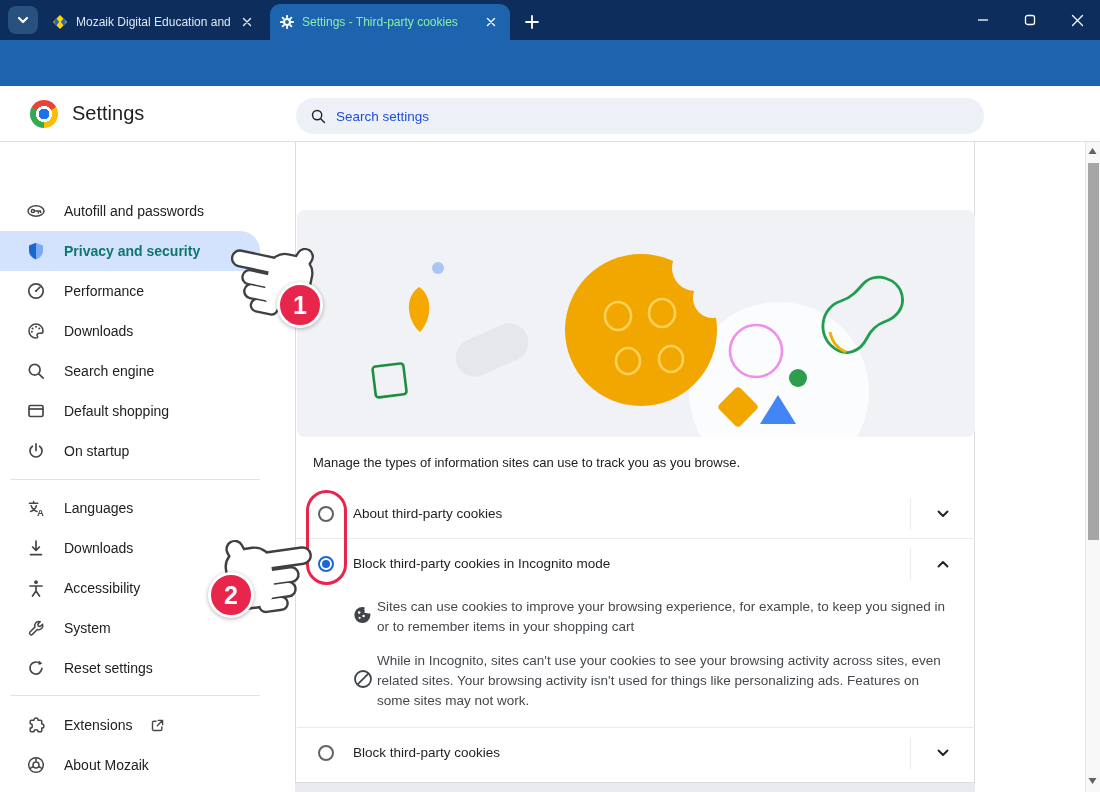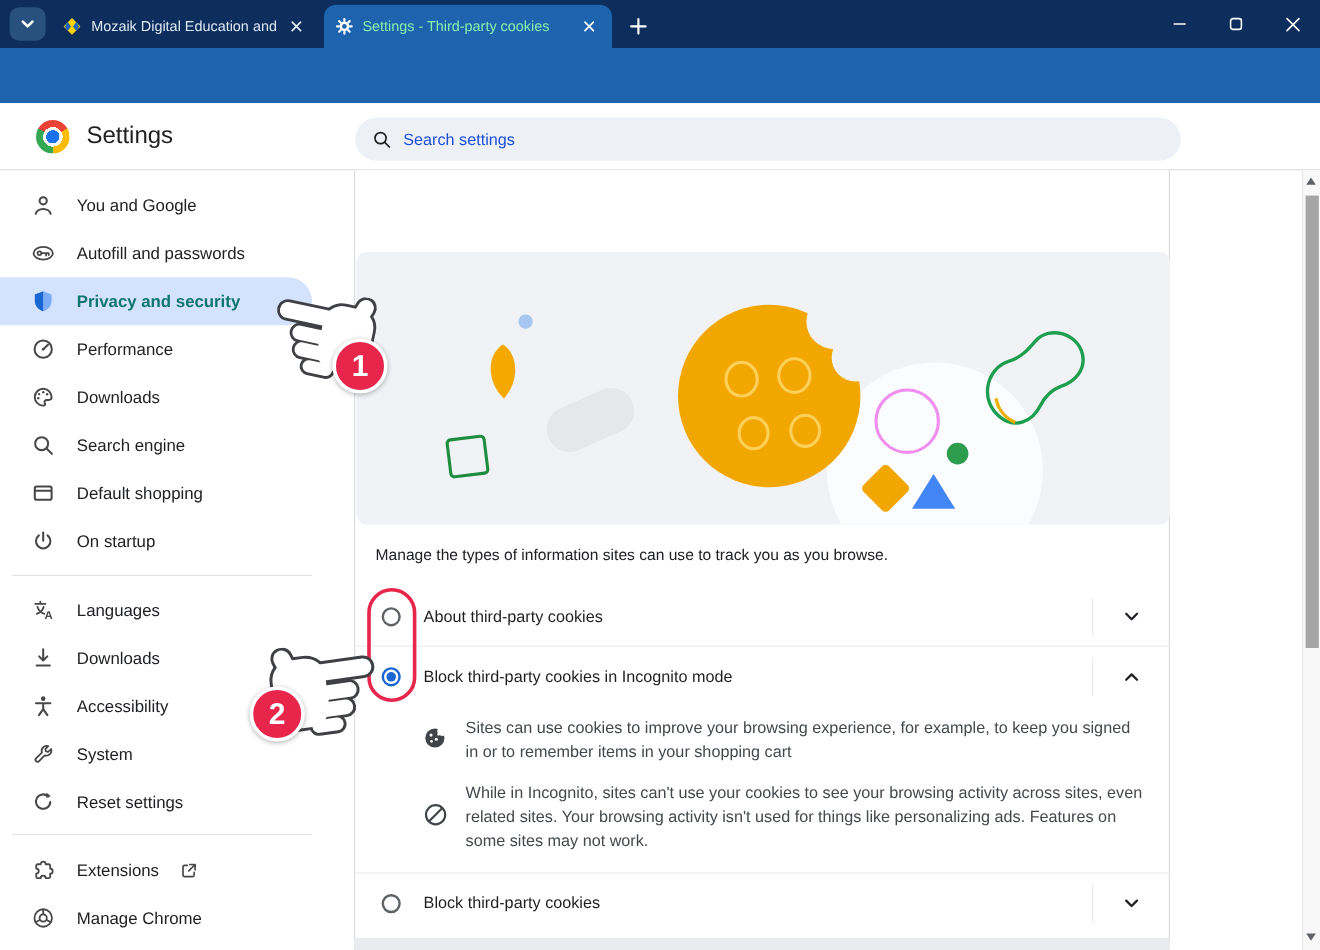--- a/index.html
+++ b/index.html
@@ -72,21 +72,21 @@
   .opt-row { left:1px; width:678px; height:49px; display:flex; align-items:center; }
   .opt-row .radio { margin-left:21px; width:16px; height:16px; border-radius:50%; border:2px solid #5f6368; flex:none; }
   .opt-row .radio.on { border-color:#1967d2; position:relative; }
   .opt-row .radio.on::after { content:""; position:absolute; left:2px; top:2px; width:8px; height:8px; border-radius:50%; background:#1967d2; }
   .opt-row .opt-label { margin-left:19px; font-size:13.5px; color:#1f1f1f; }
   .opt-row .vsep { margin-left:auto; width:1px; height:32px; background:#ebebeb; }
   .opt-row .chev { width:64px; display:flex; justify-content:center; }
   #opt-row-1 { top:347px; }
   #row-divider-1 { left:1px; top:396px; width:678px; height:1px; background:#ebebeb; }
   #opt-row-2 { top:397px; }
-  .detail-item { left:57px; width:600px; display:flex; gap:15px; }
+  .detail-item { left:57px; width:600px; display:flex; gap:4px; }
   #detail-1 { top:455px; }
   #detail-2 { top:509px; }
   .detail-icon { width:20px; flex:none; padding-top:8px; }
   #detail-2 .detail-icon { padding-top:18px; }
   .detail-text { font-size:13.5px; line-height:20px; color:#44484d; width:578px; }
   #row-divider-2 { left:1px; top:585px; width:678px; height:1px; background:#ebebeb; }
   #opt-row-3 { top:586px; }
 
   
   #scrollbar { left:1085px; top:142px; width:15px; height:650px; background:#f8f8f8; border-left:1px solid #e8e8e8; }
@@ -240,31 +240,20 @@
   <div id="chrome-logo" class="abs"></div>
   <div id="settings-title" class="abs">Settings</div>
   <div id="settings-search" class="abs">
     <svg width="16" height="16" viewBox="0 0 18 18">
       <circle cx="8" cy="8" r="5.2" fill="none" stroke="#202124" stroke-width="1.6"></circle>
         <path d="M12,12 L16.3,16.3" stroke="#202124" stroke-width="1.6" stroke-linecap="round"></path>
     </svg>
     <span id="settings-search-text">Search settings</span>
   </div>
 
-  <div class="abs side-item" style="top:151px">
-    <span class="side-icon">
-        <svg viewBox="0 0 20 20" width="20" height="20">
-          <g fill="none" stroke="#474747" stroke-width="1.7" stroke-linecap="round">
-            <circle cx="10" cy="6.3" r="3"></circle>
-            <path d="M3.8,17.2 a6.3,4.8 0 0 1 12.4,0"></path>
-          </g>
-        </svg>
-      </span>
-    <span class="lbl">You and Google</span>
-  </div>
   <div class="abs side-item" style="top:191px">
     <span class="side-icon">
         <svg viewBox="0 0 20 20" width="20" height="20">
           <g fill="none" stroke="#474747" stroke-width="1.5" stroke-linecap="round">
             <ellipse cx="10" cy="10" rx="8" ry="5.3"></ellipse>
             <circle cx="6.9" cy="10" r="1.6"></circle>
             <path d="M8.6,10 h6 M12.4,10 v1.9 M14.6,10 v1.5"></path>
           </g>
         </svg>
       </span>
@@ -412,21 +401,21 @@
   <div class="abs side-item" style="top:745px">
     <span class="side-icon">
         <svg viewBox="0 0 20 20" width="20" height="20">
           <g fill="none" stroke="#474747" stroke-width="1.5">
             <circle cx="10" cy="10" r="7.3"></circle>
             <circle cx="10" cy="10" r="3"></circle>
             <path d="M10,2.7 V7 M3.7,13.6 L7.4,11.5 M16.3,13.6 L12.6,11.5"></path>
           </g>
         </svg>
       </span>
-    <span class="lbl">Manage Chrome</span>
+    <span class="lbl">About Mozaik</span>
   </div>
 
   <div id="card" class="abs">
     <svg id="content-back" class="abs" viewBox="0 0 22 22">
       <path d="M19,11 H4.5 M10.5,4.8 L4.2,11 l6.3,6.2" fill="none" stroke="#3c4043" stroke-width="2" stroke-linecap="round" stroke-linejoin="round"></path>
     </svg>
     <div id="content-title" class="abs">Third-party cookies</div>
     <svg id="help-btn" class="abs" viewBox="0 0 20 20">
       <circle cx="10" cy="10" r="8.4" fill="none" stroke="#202124" stroke-width="1.5"></circle>
       <text x="10" y="14" font-size="11" text-anchor="middle" fill="#202124" font-family="Liberation Sans, sans-serif">?</text>

